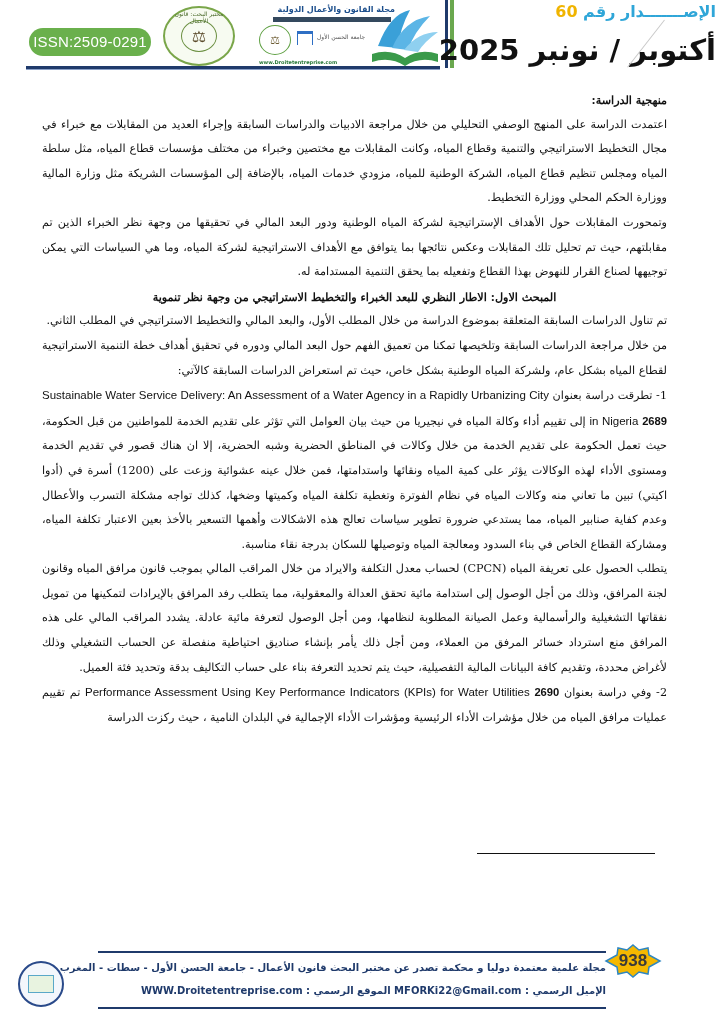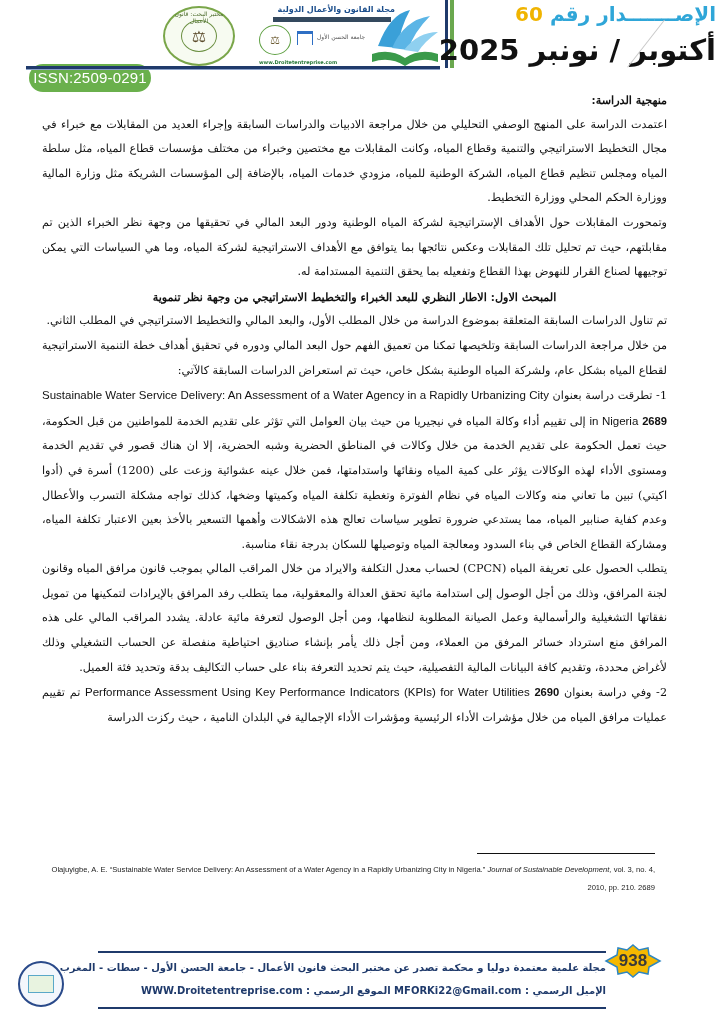--- a/index.html
+++ b/index.html
@@ -1,36 +1,36 @@
 <!DOCTYPE html>
 <html><head>
 <meta charset="utf-8">
 <style>
   html, body { margin:0; padding:0; background:#ffffff; }
   body { width:724px; height:1024px; position:relative; overflow:hidden; font-family:"DejaVu Sans", sans-serif; color:#111; }
 
   
   .hdr { position:absolute; left:0; top:0; width:724px; height:80px; }
   .issn { position:absolute; left:29px; top:28px; width:122px; height:28px; border-radius:14px; background:#6ab04c; color:#fff;
-          font-family:"Liberation Sans", sans-serif; font-size:15px; line-height:28px; text-align:center; letter-spacing:0.2px;margin-top:36px; }
+          font-family:"Liberation Sans", sans-serif; font-size:15px; line-height:28px; text-align:center; letter-spacing:0.2px; }
   .seal { position:absolute; left:163px; top:6px; width:72px; height:60px; border-radius:50%; border:2px solid #7aa64a; background:#f7fbf1;
           display:flex; align-items:center; justify-content:center; box-sizing:border-box; }
   .seal .inner { width:34px; height:30px; border-radius:50%; border:1px solid #6a8f40; display:flex; align-items:center; justify-content:center; font-size:16px; color:#5a4a2a; }
   .seal .ring-text { position:absolute; font-size:6px; color:#4a6a2a; top:2px; left:0; right:0; text-align:center; font-family:"DejaVu Sans", sans-serif; }
   .banner { position:absolute; left:255px; top:3px; width:185px; height:64px; }
   .banner .title { position:absolute; left:0; top:2px; width:140px; font-size:8px; color:#1b4e8c; font-weight:bold; text-align:right; direction:rtl; white-space:nowrap; }
   .banner .subbar { position:absolute; left:18px; top:14px; width:118px; height:5px; background:#34495e; }
   .banner .mini-seal { position:absolute; left:4px; top:22px; width:30px; height:28px; border-radius:50%; border:1.5px solid #5fa043; display:flex; align-items:center; justify-content:center; font-size:11px; color:#6b5a30; }
   .banner .uni { position:absolute; left:62px; top:30px; font-size:6px; color:#555; white-space:nowrap; }
   .banner .uni-mark { position:absolute; left:42px; top:28px; width:16px; height:14px; border:1.5px solid #2e6fc4; border-top-width:3px; border-bottom:none; box-sizing:border-box; }
   .banner .url { position:absolute; left:4px; top:56px; font-size:5px; color:#2a7a3a; font-weight:bold; white-space:nowrap; }
   .book { position:absolute; left:370px; top:6px; width:70px; height:62px; }
   .vbar1 { position:absolute; left:445px; top:0; width:3px; height:68px; background:#1f3a6b; }
   .vbar2 { position:absolute; left:450px; top:0; width:4px; height:68px; background:#6aa84f; }
-  .issue { position:absolute; right:8px; top:2px; width:260px; height:28px; direction:rtl; text-align:right; font-size:20px; font-weight:bold; color:#2fa6d8; white-space:nowrap; }
+  .issue { position:absolute; right:8px; top:2px; width:260px; height:28px; direction:rtl; text-align:right; font-size:16px; font-weight:bold; color:#2fa6d8; white-space:nowrap; }
   .issue .num { color:#f0b400; }
   .date { position:absolute; right:8px; top:33px; width:260px; direction:rtl; text-align:right; font-size:29px; font-weight:bold; color:#111; white-space:nowrap; }
   .diag { position:absolute; left:664px; top:20px; width:1px; height:60px; background:#c9c9c9; transform:rotate(38deg); transform-origin:top; }
   .hrule { position:absolute; left:26px; top:66px; width:414px; height:3px; background:#1f3a6b; border-bottom:1px solid #8aa0c8; }
 
   
   .content { position:absolute; left:42px; top:88px; width:625px; direction:rtl; text-align:justify; font-family:"DejaVu Serif", serif; font-size:11.2px; line-height:24.6px; color:#111; }
   .content p { margin:0; }
   .content .h { font-weight:bold; }
   .content .center { text-align:center; font-weight:bold; }
@@ -111,26 +111,20 @@
   <p class="last">
     <span>2- وفي دراسة بعنوان</span>
     <span class="ltr">Performance Assessment Using Key Performance Indicators (KPIs) for Water Utilities</span>
     <span class="ref-no">2690</span>
     <span>تم تقييم عمليات مرافق المياه من خلال مؤشرات الأداء الرئيسية ومؤشرات الأداء الإجمالية في البلدان النامية ، حيث ركزت الدراسة</span>
   </p>
 </div>
 
 <div class="fn-rule"></div>
 <div class="footnotes">
-  <p>
-    <span>Olajuyigbe, A. E. “Sustainable Water Service Delivery: An Assessment of a Water Agency in a Rapidly Urbanizing City in Nigeria.”</span>
-    <i>Journal of Sustainable Development,</i>
-    <span>vol. 3, no. 4, 2010, pp. 210.</span>
-    <span>2689</span>
-  </p>
 </div>
 
 <div class="fseal">
     <div class="core"></div>
   </div>
 <div class="frule-top"></div>
 <div class="footer-line1">مجلة علمية معتمدة دوليا و محكمة تصدر عن مختبر البحث قانون الأعمال - جامعة الحسن الأول - سطات - المغرب</div>
 <div class="footer-line2">
   <span>الإميل الرسمي :</span>
   <span class="ltr">MFORKi22@Gmail.com</span>

